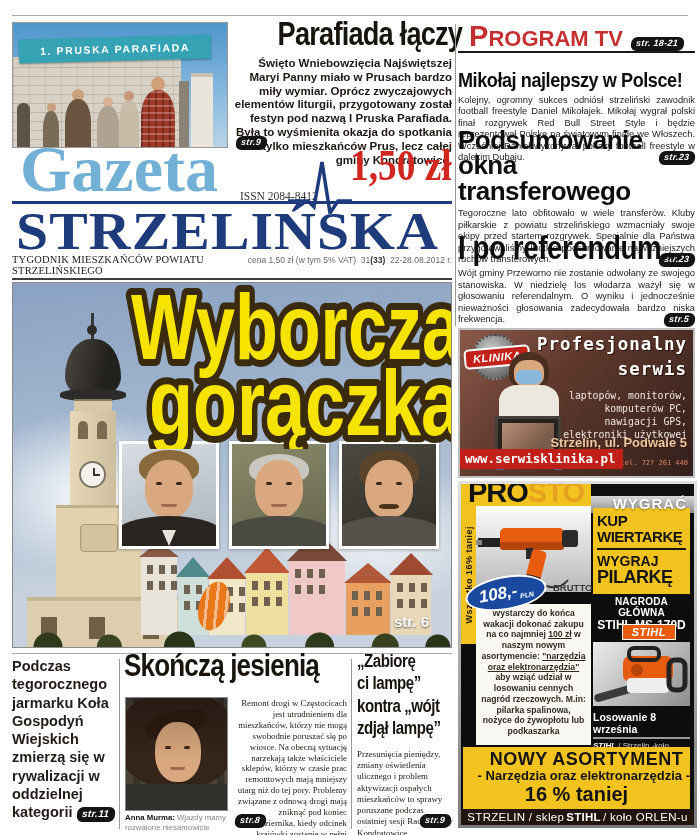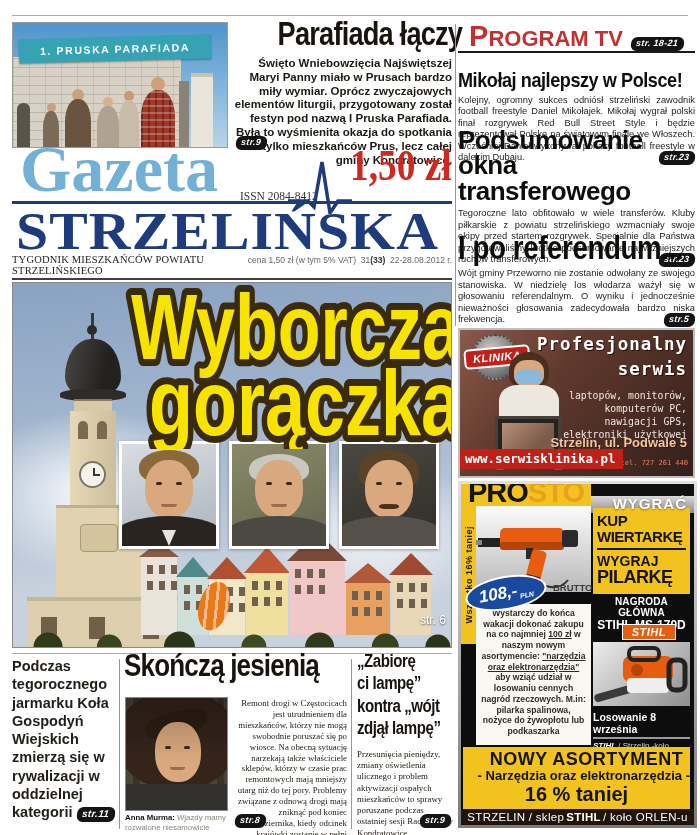--- a/index.html
+++ b/index.html
@@ -210,21 +210,21 @@
   .portrait .face::before{content:"";position:absolute;left:11px;top:22px;width:6px;height:3px;background:#3a2a1e;
     box-shadow:20px 0 #3a2a1e;border-radius:2px;}
   .portrait .face::after{content:"";position:absolute;left:16px;bottom:11px;width:16px;height:3px;background:#a06a50;border-radius:0 0 8px 8px;}
   .portrait .stache{position:absolute;left:50%;top:60px;width:20px;height:5px;margin-left:-10px;background:#4a3218;border-radius:40%;}
   .portrait .shoulders{position:absolute;left:-8px;right:-8px;bottom:-8px;height:38px;border-radius:50% 50% 0 0;}
   .pt1 .hair{background:#8a6a3a;height:34px;} .pt1 .shoulders{background:#2a2420;}
   .pt1 .collar{position:absolute;left:50%;bottom:0;width:14px;height:16px;margin-left:-7px;background:#e8e4dc;
     clip-path:polygon(50% 100%,0 0,100% 0);}
   .pt2 .hair{background:#c8c8c0;height:30px;top:10px;} .pt2 .shoulders{background:#4a4a42;}
   .pt3 .hair{background:#5a4328;} .pt3 .shoulders{background:#55514a;}
-  .mp-ref{position:absolute;right:5px;top:330px;color:#fff;font-weight:normal;font-size:12px;z-index:5;
+  .mp-ref{position:absolute;right:22px;top:330px;color:#fff;font-weight:bold;font-size:15px;z-index:5;
     text-shadow:0 1px 2px rgba(0,0,0,.6);}
 
   
   .bottomline{left:12px;top:653px;width:440px;}
   .b-left{left:12px;top:657px;width:106px;font-size:14.5px;font-weight:bold;line-height:1.26;color:#221d17;}
   .b-left .badge{margin-left:5px;font-size:10px;}
   .vd1{left:119px;top:659px;height:170px;}
   .vd2{left:351px;top:659px;height:170px;}
   .mid-head{left:124px;top:650px;font-size:31px;font-weight:bold;letter-spacing:-1px;color:#18130d;
     white-space:nowrap;transform:scaleX(.84);transform-origin:0 50%;line-height:1;}

